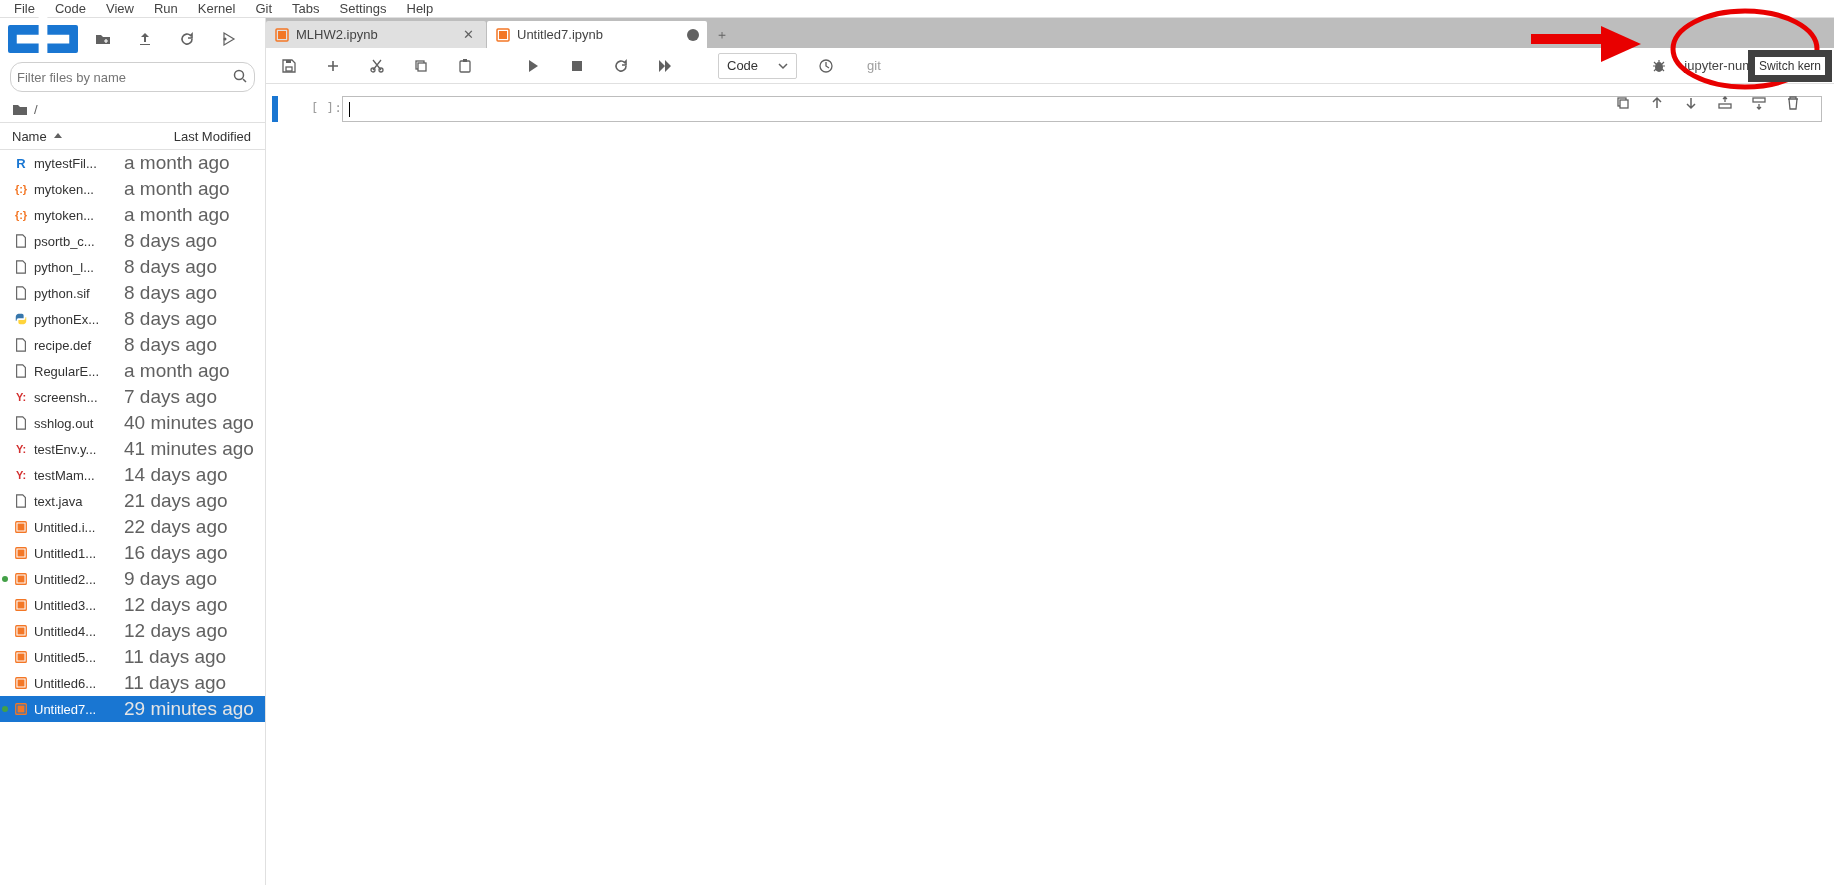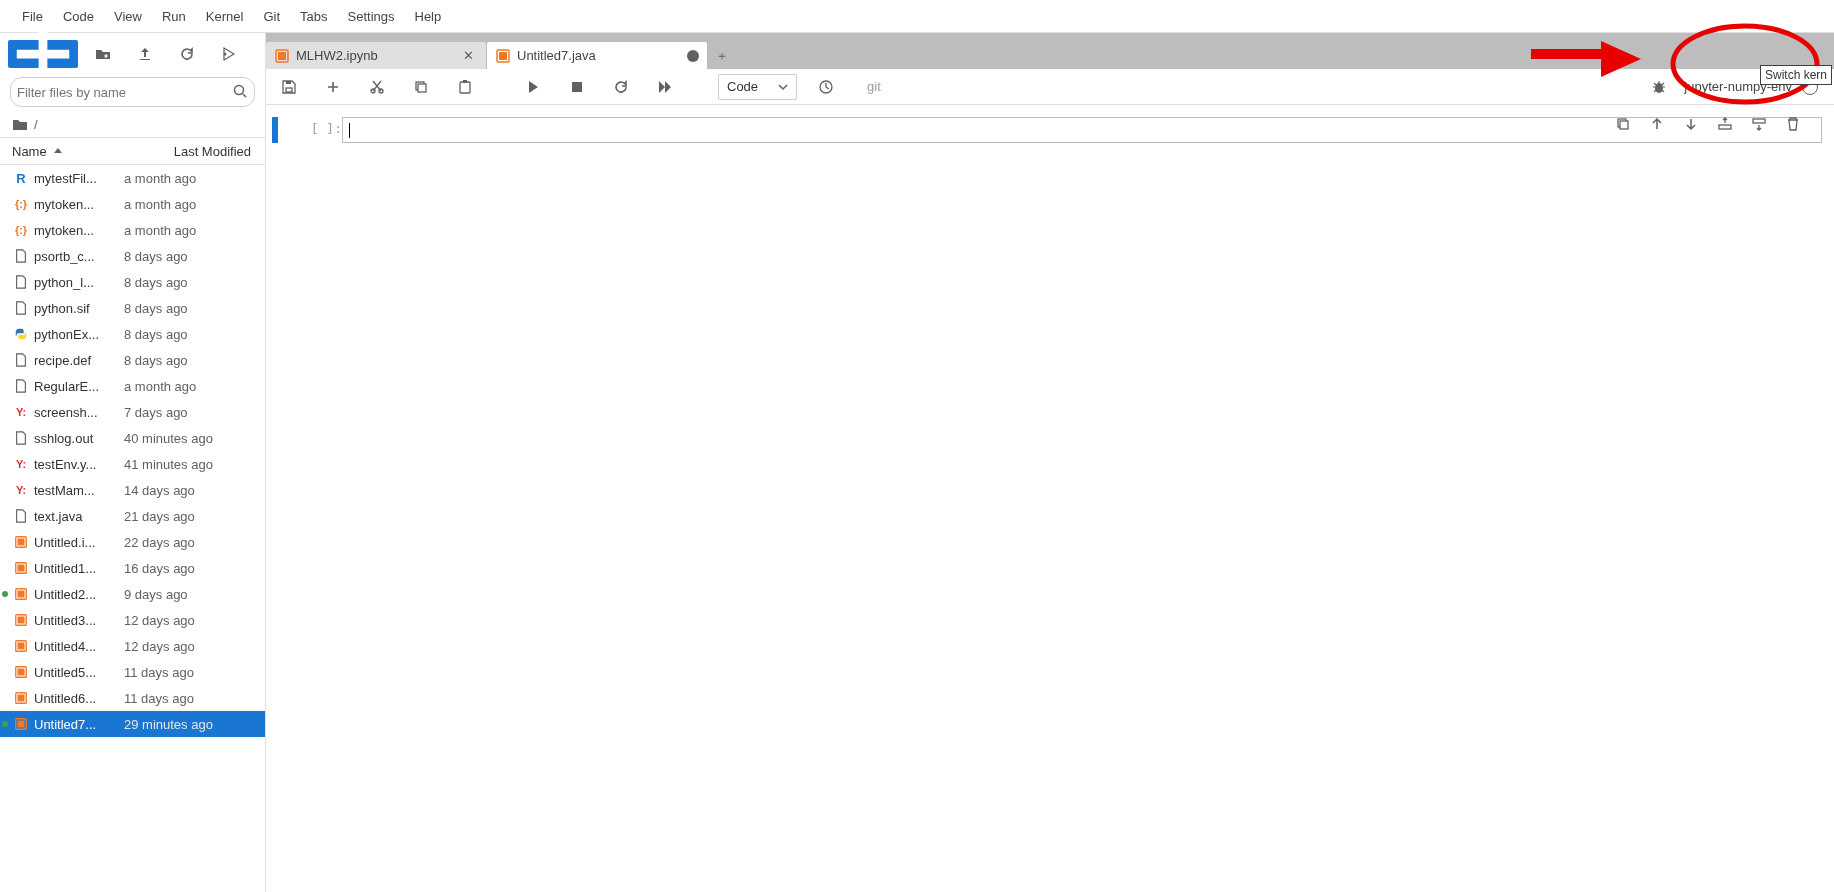--- a/index.html
+++ b/index.html
@@ -1,17 +1,17 @@
 <!DOCTYPE html>
 <html><head>
 <meta charset="utf-8">
 <style>
   * { box-sizing: border-box; margin: 0; padding: 0; }
   body { font-family: -apple-system, BlinkMacSystemFont, "Segoe UI", Helvetica, Arial, sans-serif; font-size: 13px; color: #333; background: #fff; overflow: hidden; }
-  .menubar { height: 33px; display: flex; align-items: center; border-bottom: 1px solid #e0e0e0; padding: 0 12px; }
+  .menubar { height: 18px; display: flex; align-items: center; border-bottom: 1px solid #e0e0e0; padding: 0 4px; }
   .menubar-item { padding: 3px 10px; cursor: pointer; color: #444; }
   .main-split { display: flex; height: calc(100vh - 25px); }
   .left-panel { width: 266px; display: flex; flex-direction: column; border-right: 1px solid #e0e0e0; }
   .left-toolbar { height: 34px; display: flex; align-items: center; padding: 4px 8px; gap: 8px; margin-top: 4px; }
   .btn-new { background: #1976d2; width: 70px; height: 28px; display: flex; align-items: center; justify-content: center; border-radius: 2px; cursor: pointer; }
   .tbicon { width: 34px; height: 28px; display: flex; align-items: center; justify-content: center; cursor: pointer; color: #616161; }
   .tbicon svg { width: 16px; height: 16px; }
   .filter-wrap { padding: 6px 10px 4px; }
   .filter-box { display: flex; align-items: center; border: 1px solid #cfcfcf; border-radius: 12px; height: 30px; padding: 0 6px; }
   .filter-box input { border: none; outline: none; flex: 1; font-size: 13px; color: #616161; }
@@ -22,23 +22,23 @@
   .file-list { flex: 1; overflow-y: scroll; }
   .file-list::-webkit-scrollbar { width: 17px; }
   .file-list::-webkit-scrollbar-track { background: #f1f1f1; }
   .file-list::-webkit-scrollbar-thumb { background: #c1c1c1; border: 3px solid #f1f1f1; border-radius: 10px; }
   .file-row { height: 26px; display: flex; align-items: center; padding-left: 12px; padding-right: 6px; cursor: pointer; position: relative; }
   .file-row.selected { background: #1976d2; color: #fff; }
   .file-row.selected .file-time { color: #e5e5e5; }
   .file-row.running::before { content: ""; position: absolute; left: 2px; top: 50%; transform: translateY(-50%); width: 6px; height: 6px; border-radius: 50%; background: #43a047; }
   .file-icon { width: 18px; display: flex; align-items: center; justify-content: center; margin-right: 4px; }
   .file-name { flex: 1; white-space: nowrap; overflow: hidden; text-overflow: ellipsis; max-width: 90px; }
-  .file-time { color: #616161; font-size: 13px; white-space: nowrap; }
+  .file-time { color: #616161; font-size: 19px; white-space: nowrap; }
   .right-panel { flex: 1; display: flex; flex-direction: column; position: relative; }
-  .tab-bar { height: 36px; background: #bdbdbd; display: flex; align-items: flex-end; padding-top: 4px; }
+  .tab-bar { height: 30px; background: #bdbdbd; display: flex; align-items: flex-end; padding-top: 4px; }
   .tab { height: 27px; min-width: 220px; background: #e0e0e0; display: flex; align-items: center; padding: 0 8px; border-top-left-radius: 2px; border-top-right-radius: 2px; margin-right: 1px; cursor: pointer; color: #444; }
   .tab.active { background: #fff; }
   .tab-icon { width: 16px; height: 16px; margin-right: 6px; }
   .tab-label { flex: 1; }
   .tab-close { color: #616161; padding: 0 4px; }
   .tab-dirty { width: 12px; height: 12px; border-radius: 50%; background: #616161; margin-left: auto; }
   .tab-plus { width: 28px; height: 27px; display: flex; align-items: center; justify-content: center; cursor: pointer; color: #616161; }
   .nb-toolbar { height: 36px; display: flex; align-items: center; border-bottom: 1px solid #e0e0e0; padding: 0 8px; gap: 14px; background: #fff; }
   .nbbtn { width: 30px; height: 30px; display: flex; align-items: center; justify-content: center; cursor: pointer; color: #616161; }
   .nbbtn svg { width: 16px; height: 16px; }
@@ -52,21 +52,21 @@
   .notebook-body::-webkit-scrollbar { width: 17px; }
   .notebook-body::-webkit-scrollbar-track { background: #f1f1f1; }
   .notebook-body::-webkit-scrollbar-thumb { background: #c1c1c1; border: 3px solid #f1f1f1; border-radius: 10px; }
   .cell { display: flex; align-items: stretch; padding: 2px 12px 2px 6px; }
   .cell-bar { width: 6px; background: #1976d2; margin-right: 18px; }
   .cell-prompt { width: 46px; text-align: right; color: #9e9e9e; padding-top: 4px; font-family: Menlo, Consolas, monospace; font-size: 13px; }
   .cell-input { flex: 1; border: 1px solid #bdbdbd; background: #fff; min-height: 26px; padding: 4px 6px; font-family: Menlo, Consolas, monospace; font-size: 13px; position: relative; }
   .cursor { width: 1px; height: 15px; background: #000; position: absolute; left: 6px; top: 5px; }
   .cell-actions { position: absolute; right: 30px; top: 8px; display: flex; gap: 12px; color: #616161; }
   .cell-actions .nbbtn { width: 22px; height: 22px; }
-  .tooltip { position: absolute; right: 2px; top: 32px; background: #fff; border: 1px solid #404040; padding: 2px 4px; font-size: 12px; z-index: 50; }
+  .tooltip { position: absolute; right: 2px; top: 32px; background: #fff; border: 7px solid #404040; padding: 2px 4px; font-size: 12px; z-index: 50; }
   .red-arrow { position: absolute; top: 6px; left: 1260px; z-index: 40; pointer-events: none; }
   .red-circle { position: absolute; top: -14px; left: 1394px; z-index: 41; pointer-events: none; }
   .ic-r  { font-weight: bold; color: #1976d2; }
   .ic-json { color: #f37726; font-weight: bold; font-size: 11px; }
   .ic-yml { color: #d32f2f; font-weight: bold; font-size: 11px; }
 </style>
 </head>
 <body>
 
 <div class="menubar">
@@ -353,21 +353,21 @@
         <span class="tab-label">MLHW2.ipynb</span>
         <span class="tab-close">✕</span>
       </div>
       <div class="tab active">
         <span class="tab-icon">
           <svg viewBox="0 0 16 16">
               <rect x="2" y="2" width="12" height="12" rx="1" fill="none" stroke="#f37726" stroke-width="1.5"></rect>
               <rect x="4" y="4" width="8" height="8" fill="#f37726"></rect>
             </svg>
         </span>
-        <span class="tab-label">Untitled7.java</span>
+        <span class="tab-label">Untitled7.ipynb</span>
         <span class="tab-dirty"></span>
       </div>
       <div class="tab-plus">＋</div>
     </div>
 
     <div class="nb-toolbar">
       <div class="nbbtn">
           <svg viewBox="0 0 16 16">
             <path d="M2 2h9l3 3v9H2z" fill="none" stroke="#616161" stroke-width="1.3"></path>
             <rect x="5" y="9" width="6" height="4" fill="none" stroke="#616161" stroke-width="1.3"></rect>

